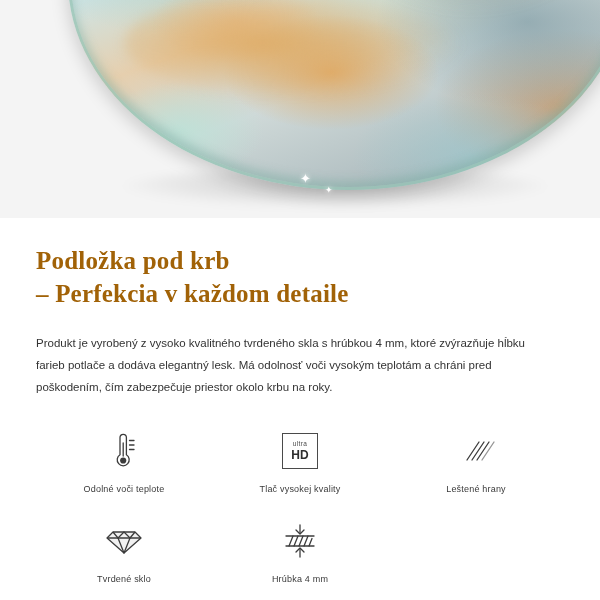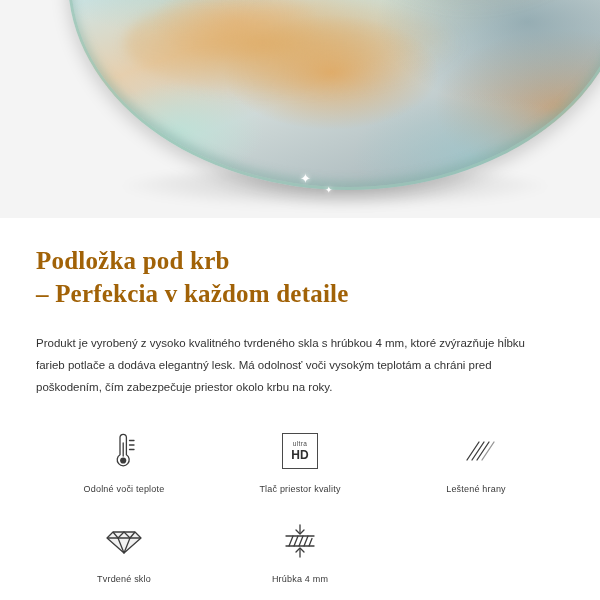--- a/index.html
+++ b/index.html
@@ -227,21 +227,21 @@
         <div class="feature-label">Odolné voči teplote</div>
       </div>
 
       <div class="feature">
         <div class="feature-icon">
           <div class="ultrahd">
             <span class="u-top">ultra</span>
             <span class="u-bot">HD</span>
           </div>
         </div>
-        <div class="feature-label">Tlač priestor kvality</div>
+        <div class="feature-label">Tlač vysokej kvality</div>
       </div>
 
 
       <div class="feature">
         <div class="feature-icon">
           <svg width="40" height="36" viewBox="0 0 40 36" fill="none" stroke="#3c3c3c" stroke-width="1.3" stroke-linecap="round">
             <path d="M11 27 23 9"></path>
             <path d="M16 27 28 9"></path>
             <path d="M21 27 33 9"></path>
             <path d="M26 27 38 9" stroke-opacity="0.55"></path>

